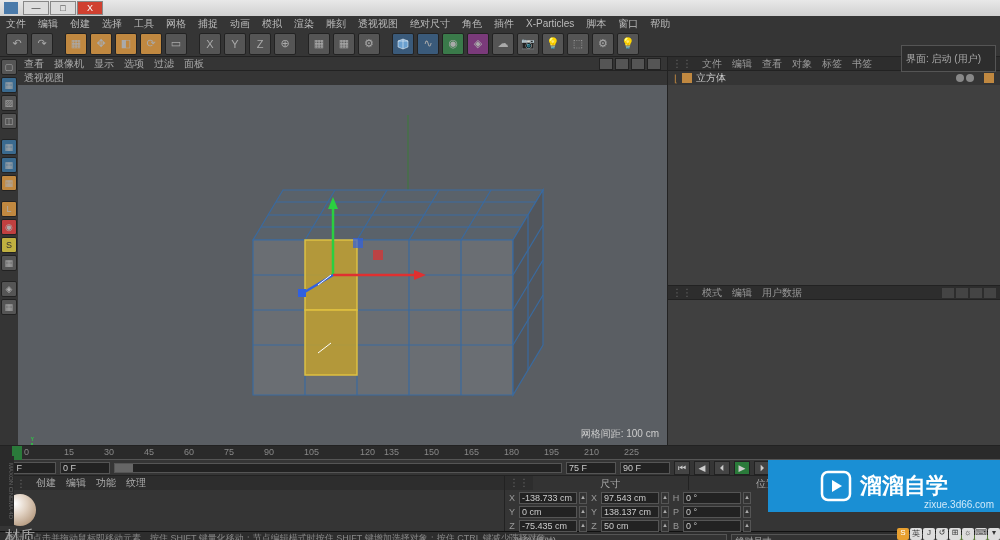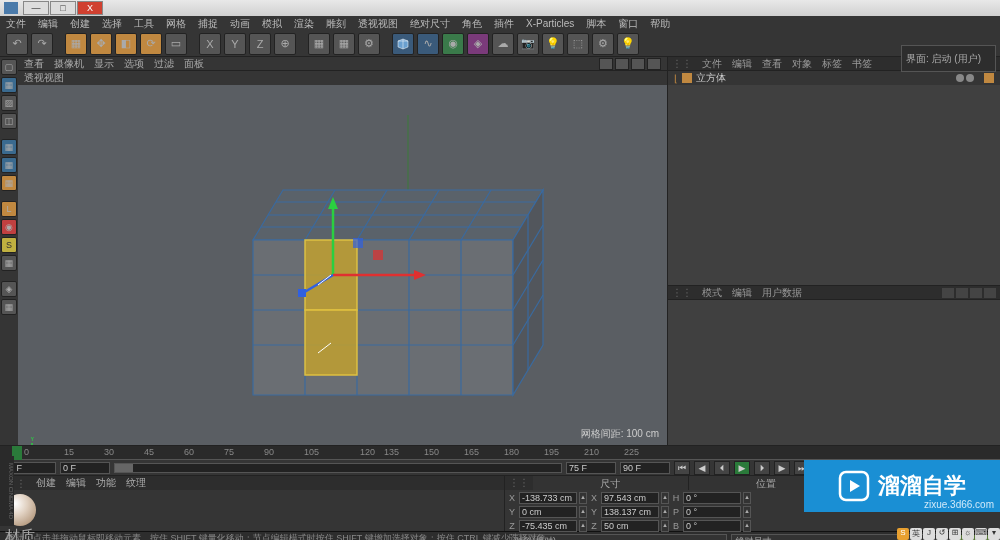--- a/index.html
+++ b/index.html
@@ -76,21 +76,21 @@
 .coord-row { display: flex; gap: 2px; margin-bottom: 2px; align-items: center; font-size: 9px; }
 .coord-row .lbl { width: 10px; text-align: center; color: #999; }
 .coord-row .fld { width: 58px; height: 12px; background: #222; border: 1px solid #555; padding: 0 2px; color: #ccc; display:flex; align-items:center; }
 .coord-row .spin { width: 8px; height: 12px; background: #333; border: 1px solid #555; font-size: 7px; text-align: center; }
 .coord-bottom { display: flex; gap: 4px; padding: 0 2px; }
 .coord-bottom .sel { flex:1; height: 12px; background: #333; border: 1px solid #555; font-size: 9px; padding: 0 4px; }
 .coord-bottom .apply { width: 44px; height: 12px; background: #5a7a3a; border: 1px solid #222; font-size: 9px; text-align: center; color: #eee; }
 
 .statusbar { height: 14px; background: #2d2d2d; font-size: 9px; color: #888; padding: 1px 6px; display: flex; align-items: center; border-top: 1px solid #111; }
 
-.watermark { position: absolute; right: 0; bottom: 28px; width: 196px; height: 52px; background: #1a8fd4; display: flex; align-items: center; justify-content: center; gap: 8px; z-index: 50; }
+.watermark { position: absolute; right: 0; bottom: 28px; width: 232px; height: 52px; background: #1a8fd4; display: flex; align-items: center; justify-content: center; gap: 8px; z-index: 50; }
 .watermark svg { width: 32px; height: 32px; }
 .watermark .txt { color: #fff; font-size: 22px; font-weight: bold; }
 .watermark .url { position: absolute; bottom: 2px; right: 6px; font-size: 10px; color: #cfe9f9; }
 
 .taskbar-peek { position: absolute; bottom: 0; right: 0; height: 12px; display: flex; gap: 1px; z-index: 60; }
 .taskbar-peek span { width: 12px; height: 12px; background: #ddd; border-radius: 2px; font-size: 8px; text-align: center; color: #333; }
 
 .layout-dd { position: absolute; top: 17px; right: 4px; font-size: 10px; color: #aaa; background: #2d2d2d; border: 1px solid #555; padding: 0 14px 0 4px; height: 27px; display: flex; align-items: center; margin-top: 28px; }
 </style>
 </head>

